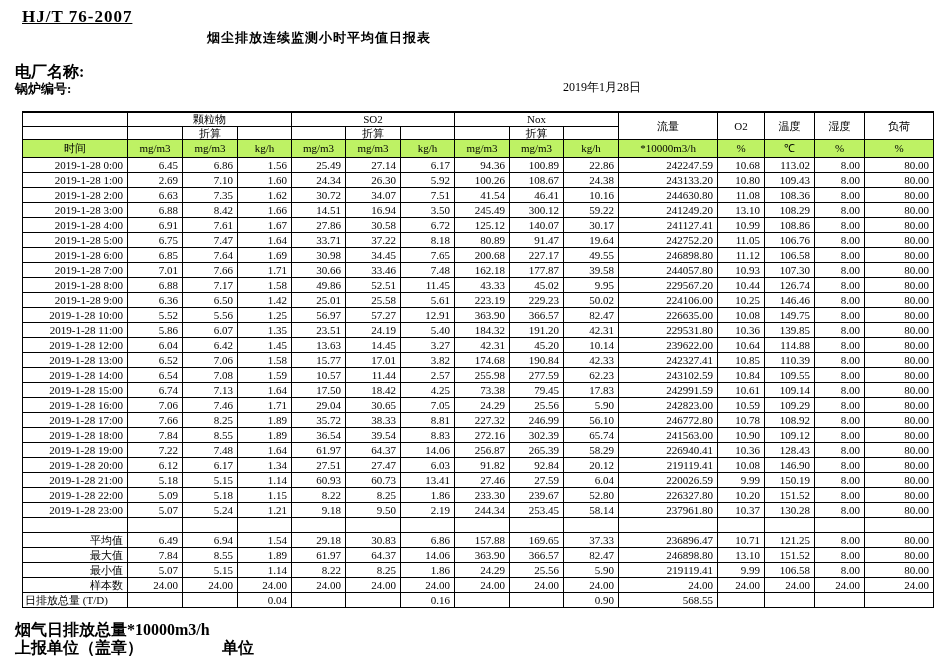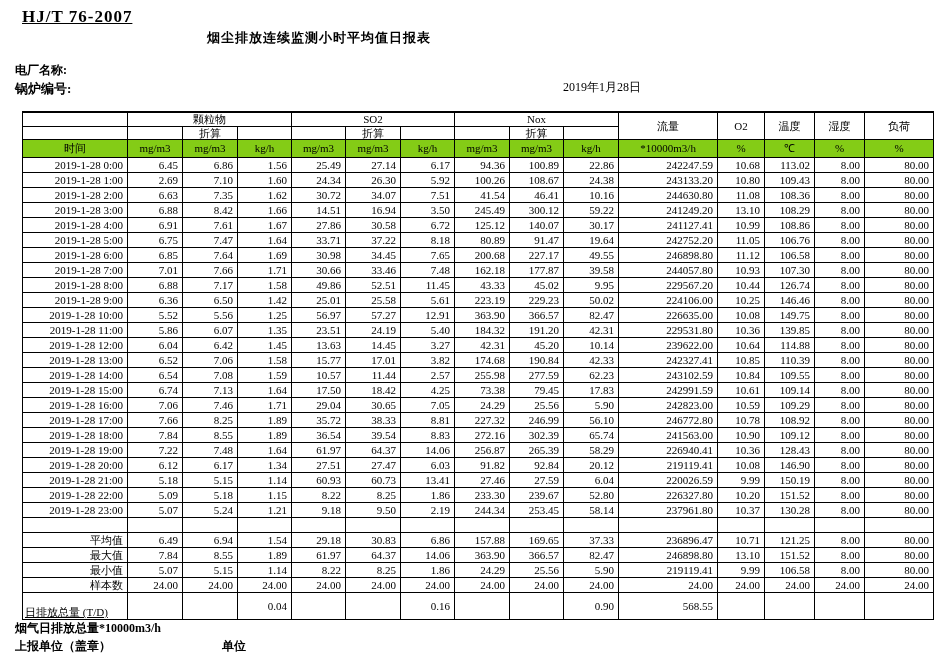--- a/index.html
+++ b/index.html
@@ -5,21 +5,21 @@
   html,body { margin:0; padding:0; }
   body {
     width:939px; height:656px; position:relative;
     background:#ffffff; color:#000;
     font-family:"Liberation Serif", serif;
     overflow:hidden;
   }
   .abs { position:absolute; white-space:nowrap; }
   .std-no   { left:22px;  top:7px;  font-size:17px; font-weight:bold; letter-spacing:1px;text-decoration:underline; }
   .title    { left:207px; top:29px; font-size:13px; font-weight:bold; letter-spacing:1px; }
-  .plant    { left:15px;  top:62px; font-size:12px; font-weight:bold; }
+  .plant    { left:15px;  top:62px; font-size:16px; font-weight:bold; }
   .boiler   { left:15px;  top:80px; font-size:13px; font-weight:bold; }
   .date     { left:563px; top:79px; font-size:12px; }
 
   table.report {
     position:absolute; left:22px; top:111px;
     border-collapse:collapse; table-layout:fixed;
     width:911px; font-size:11px;
     border:1px solid #000; border-top:2px solid #000;
   }
   table.report td {
@@ -28,25 +28,25 @@
     padding:0 4px 0 0;
     text-align:right;
     white-space:nowrap; overflow:hidden;
   }
   table.report thead td {
     text-align:center; padding:0; font-size:11px;
   }
   table.report tr.h1 td { height:13px; line-height:13px; }
   table.report tr.h2 td { height:12px; line-height:12px; }
   table.report tr.unit-row td {
-    background:#84cc16; height:17px; line-height:17px;
+    background:#bef264; height:17px; line-height:17px;
     text-align:center; padding:0; font-size:11px;
   }
   table.report td.c-time { }
-  table.report td.left { text-align:left; padding:12px 0 0 2px;text-decoration:underline; }
+  table.report td.left { text-align:left; padding:0 0 0 2px; }
   table.report tr.blank-row td { height:14px; }
 </style>
 </head>
 <body>
 
 <div class="abs std-no">HJ/T 76-2007</div>
 <div class="abs title">烟尘排放连续监测小时平均值日报表</div>
 <div class="abs plant">电厂名称:</div>
 <div class="abs boiler">锅炉编号:</div>
 <div class="abs date">2019年1月28日</div>

